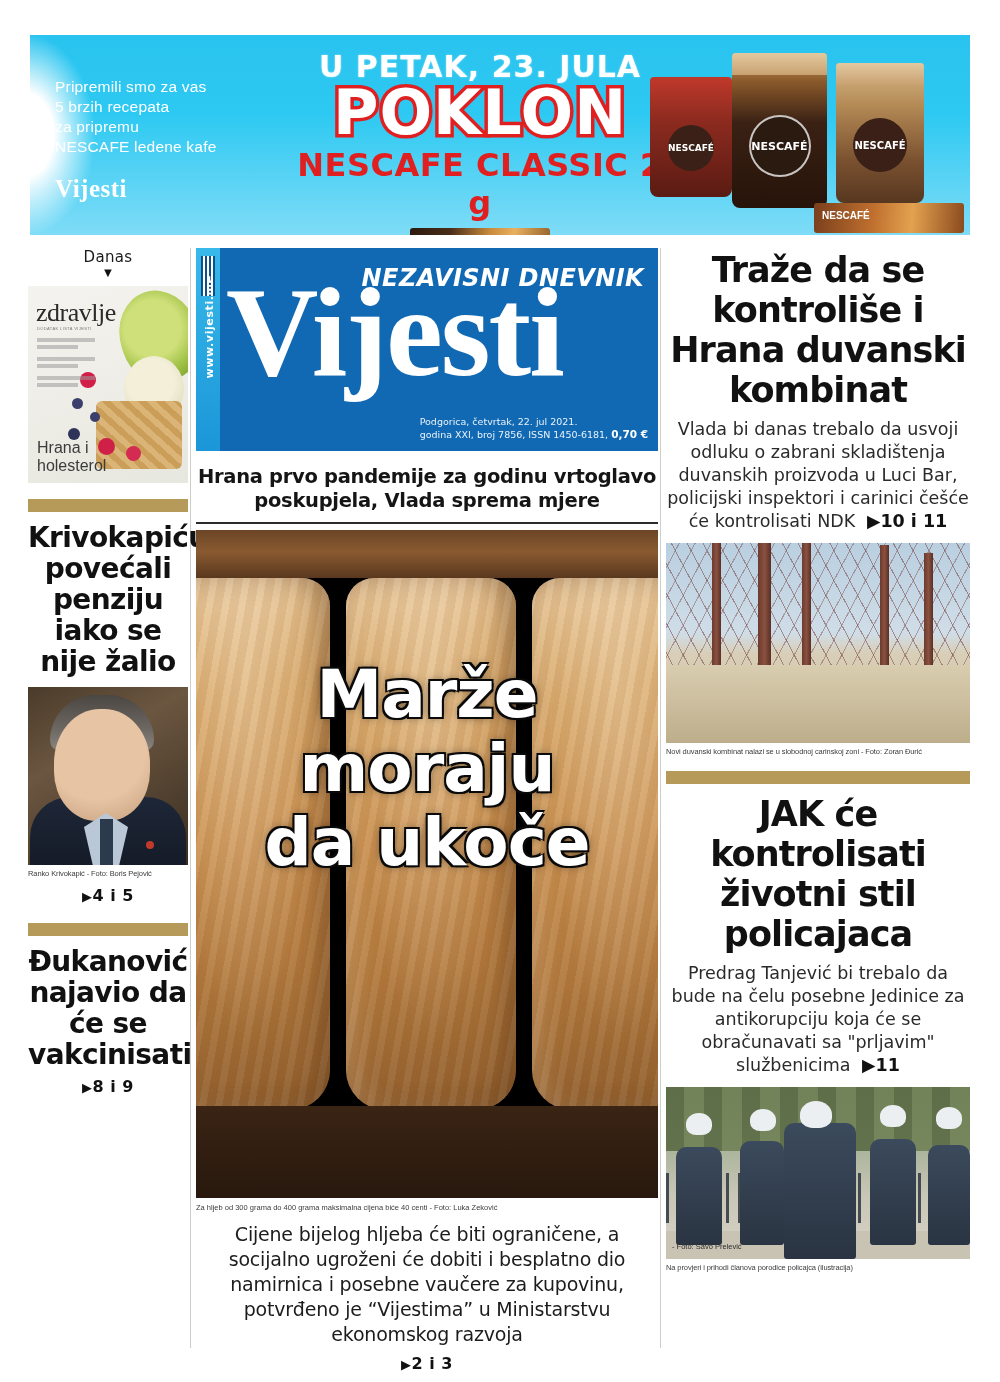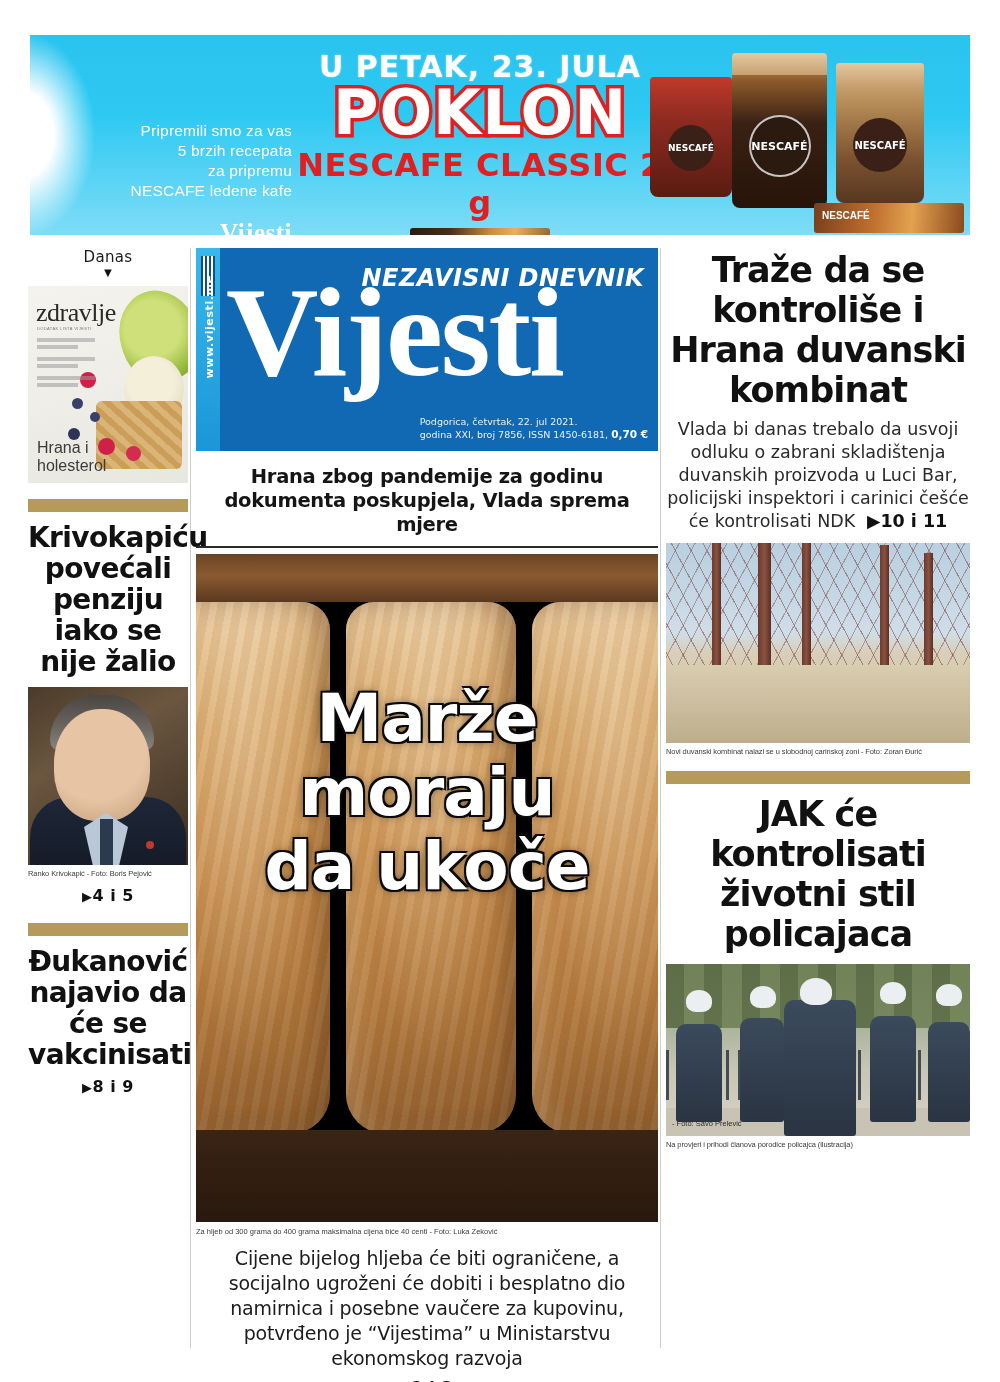--- a/index.html
+++ b/index.html
@@ -12,22 +12,22 @@
   }
   .page { width: 1000px; height: 1382px; position: relative; background: #fff; padding: 0; }
 
   
   .ad-banner {
     position: absolute; left: 30px; top: 35px; width: 940px; height: 200px;
     background: linear-gradient(180deg,#29c3ef 0%, #2ec9f2 40%, #7fdcf7 100%);
     overflow: hidden;
   }
   .ad-left {
-    position: absolute; left: 32px; top: 42px; width: 230px;
-    text-align: right; color: #ffffff; margin-top: 44px;
+    position: absolute; left: 25px; top: 42px; width: 230px;
+    text-align: left; color: #ffffff;
   }
   .ad-left .ln { font-size: 15.5px; line-height: 20px; font-weight: 400; letter-spacing:.2px;}
   .ad-vijesti {
     margin-top: 18px; font-family: "Liberation Serif", serif; font-weight: 700;
     font-size: 25px; color:#ffffff; letter-spacing:.5px;
   }
   .ad-center { position:absolute; left: 250px; top: 14px; width: 400px; text-align:center; }
   .ad-u-petak {
     font-size: 30px; font-weight: 700; color: #ffffff; letter-spacing: 1px;
     font-family: "DejaVu Sans", sans-serif;
@@ -357,21 +357,21 @@
         <div class="mh-url">www.vijesti.me</div>
       </div>
       <div class="mh-nez">NEZAVISNI DNEVNIK</div>
       <div class="mh-logo">Vijesti</div>
       <div class="mh-meta">
         <div>Podgorica, četvrtak, 22. jul 2021.</div>
         <div><span>godina XXI, broj 7856, ISSN 1450-6181,</span> <b>0,70 €</b></div>
       </div>
     </div>
 
-    <div class="kicker">Hrana zbog pandemije za godinu dokumenta poskupjela, Vlada sprema mjere</div>
+    <div class="kicker">Hrana prvo pandemije za godinu vrtoglavo poskupjela, Vlada sprema mjere</div>
     <div class="krule"></div>
 
     <div class="main-photo">
       <div class="shelf"></div>
       <div class="gap g1"></div>
       <div class="gap g2"></div>
       <div class="loaf a"></div>
       <div class="loaf b"></div>
       <div class="loaf c"></div>
       <div class="shelf-bot"></div>
@@ -405,20 +405,24 @@
       <div class="col-p" style="left:92px; height:148px; width:13px;"></div>
       <div class="col-p" style="left:136px; height:136px;"></div>
       <div class="col-p" style="left:214px; height:120px;"></div>
       <div class="col-p" style="left:258px; height:112px;"></div>
     </div>
     <div class="cap-sm">Novi duvanski kombinat nalazi se u slobodnoj carinskoj zoni - Foto: Zoran Đurić</div>
 
     <div class="gold-bar" style="margin-top:14px;"></div>
 
     <h2 class="r-head">JAK će kontrolisati životni stil policajaca</h2>
+    <p class="r-body">
+      <span>Predrag Tanjević bi trebalo da bude na čelu posebne Jedinice za antikorupciju koja će se obračunavati sa "prljavim" službenicima</span>
+      <span class="pg">&nbsp;▶<span>11</span></span>
+    </p>
 
     <div class="r-photo2">
       <div class="trees"></div>
       <div class="road"></div>
       <div class="fence"></div>
       <div class="cop" style="left:10px; width:46px; height:98px;"></div>
       <div class="helm" style="left:20px; top:26px; width:26px; height:22px;"></div>
       <div class="cop" style="left:74px; width:44px; height:104px;"></div>
       <div class="helm" style="left:84px; top:22px; width:26px; height:22px;"></div>
       <div class="cop" style="left:118px; width:72px; height:136px; bottom:0;"></div>

